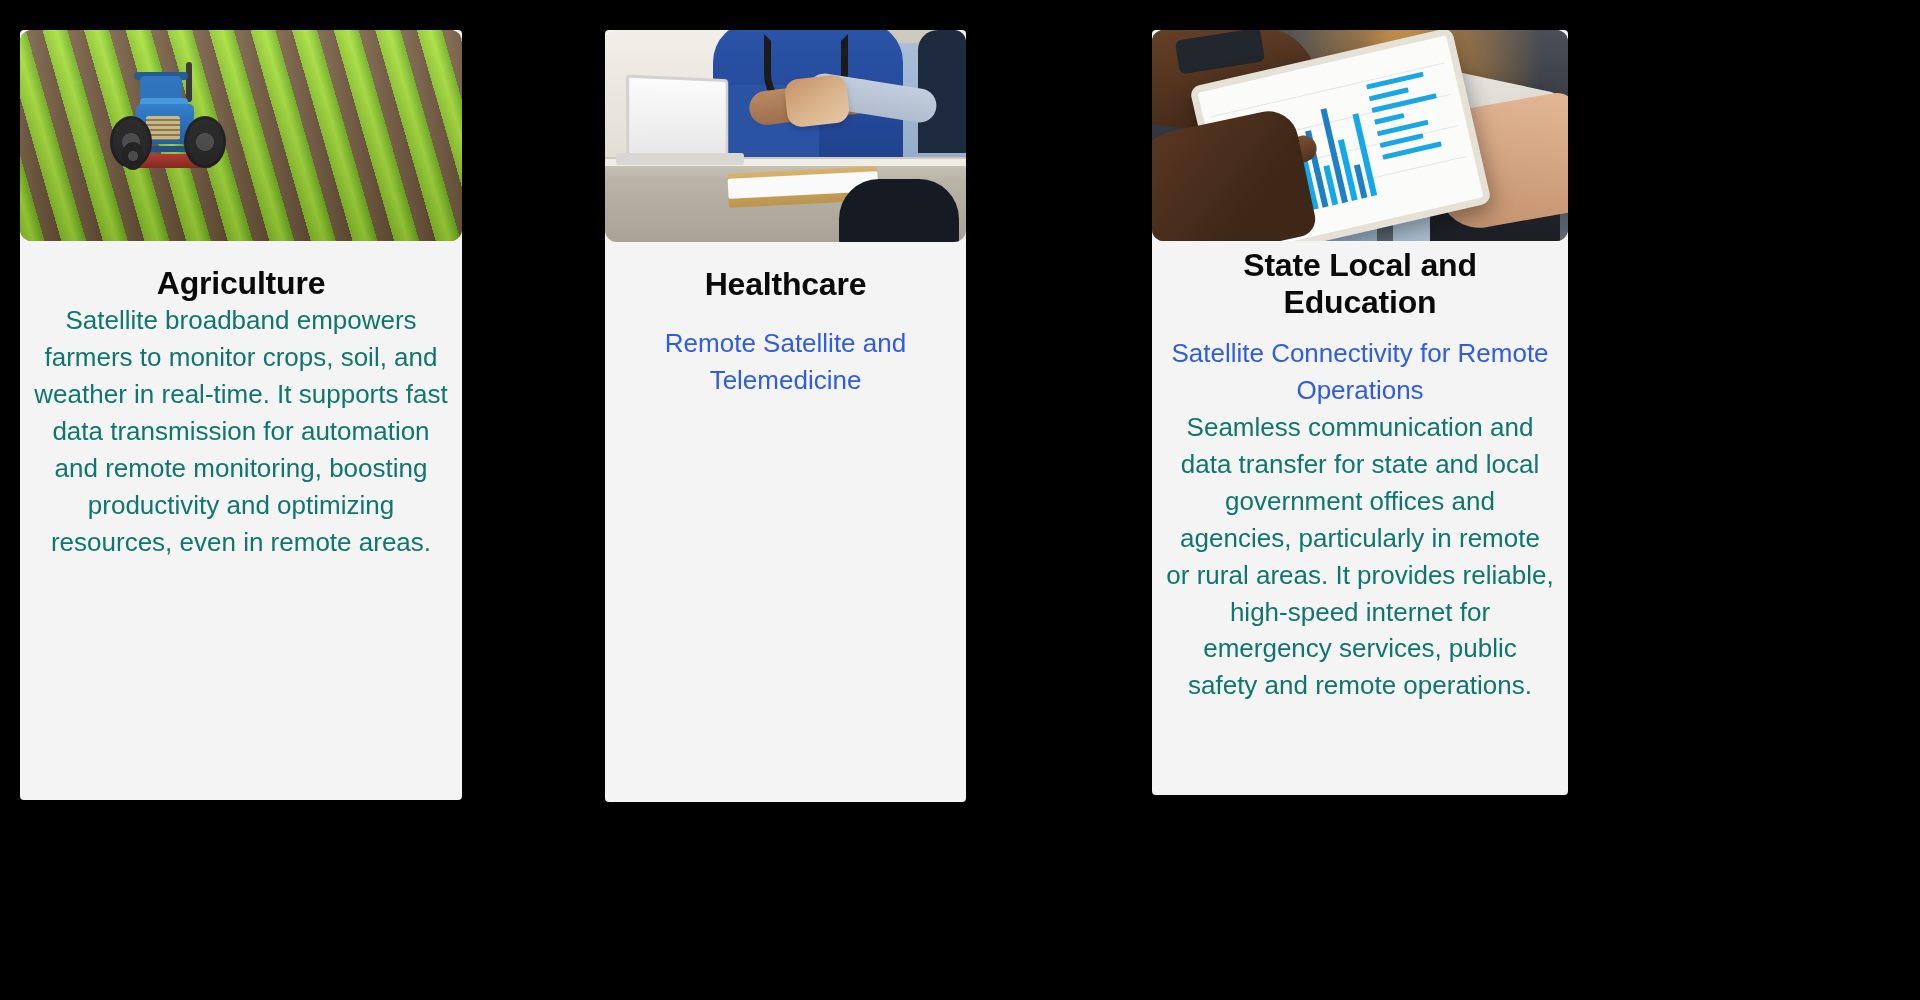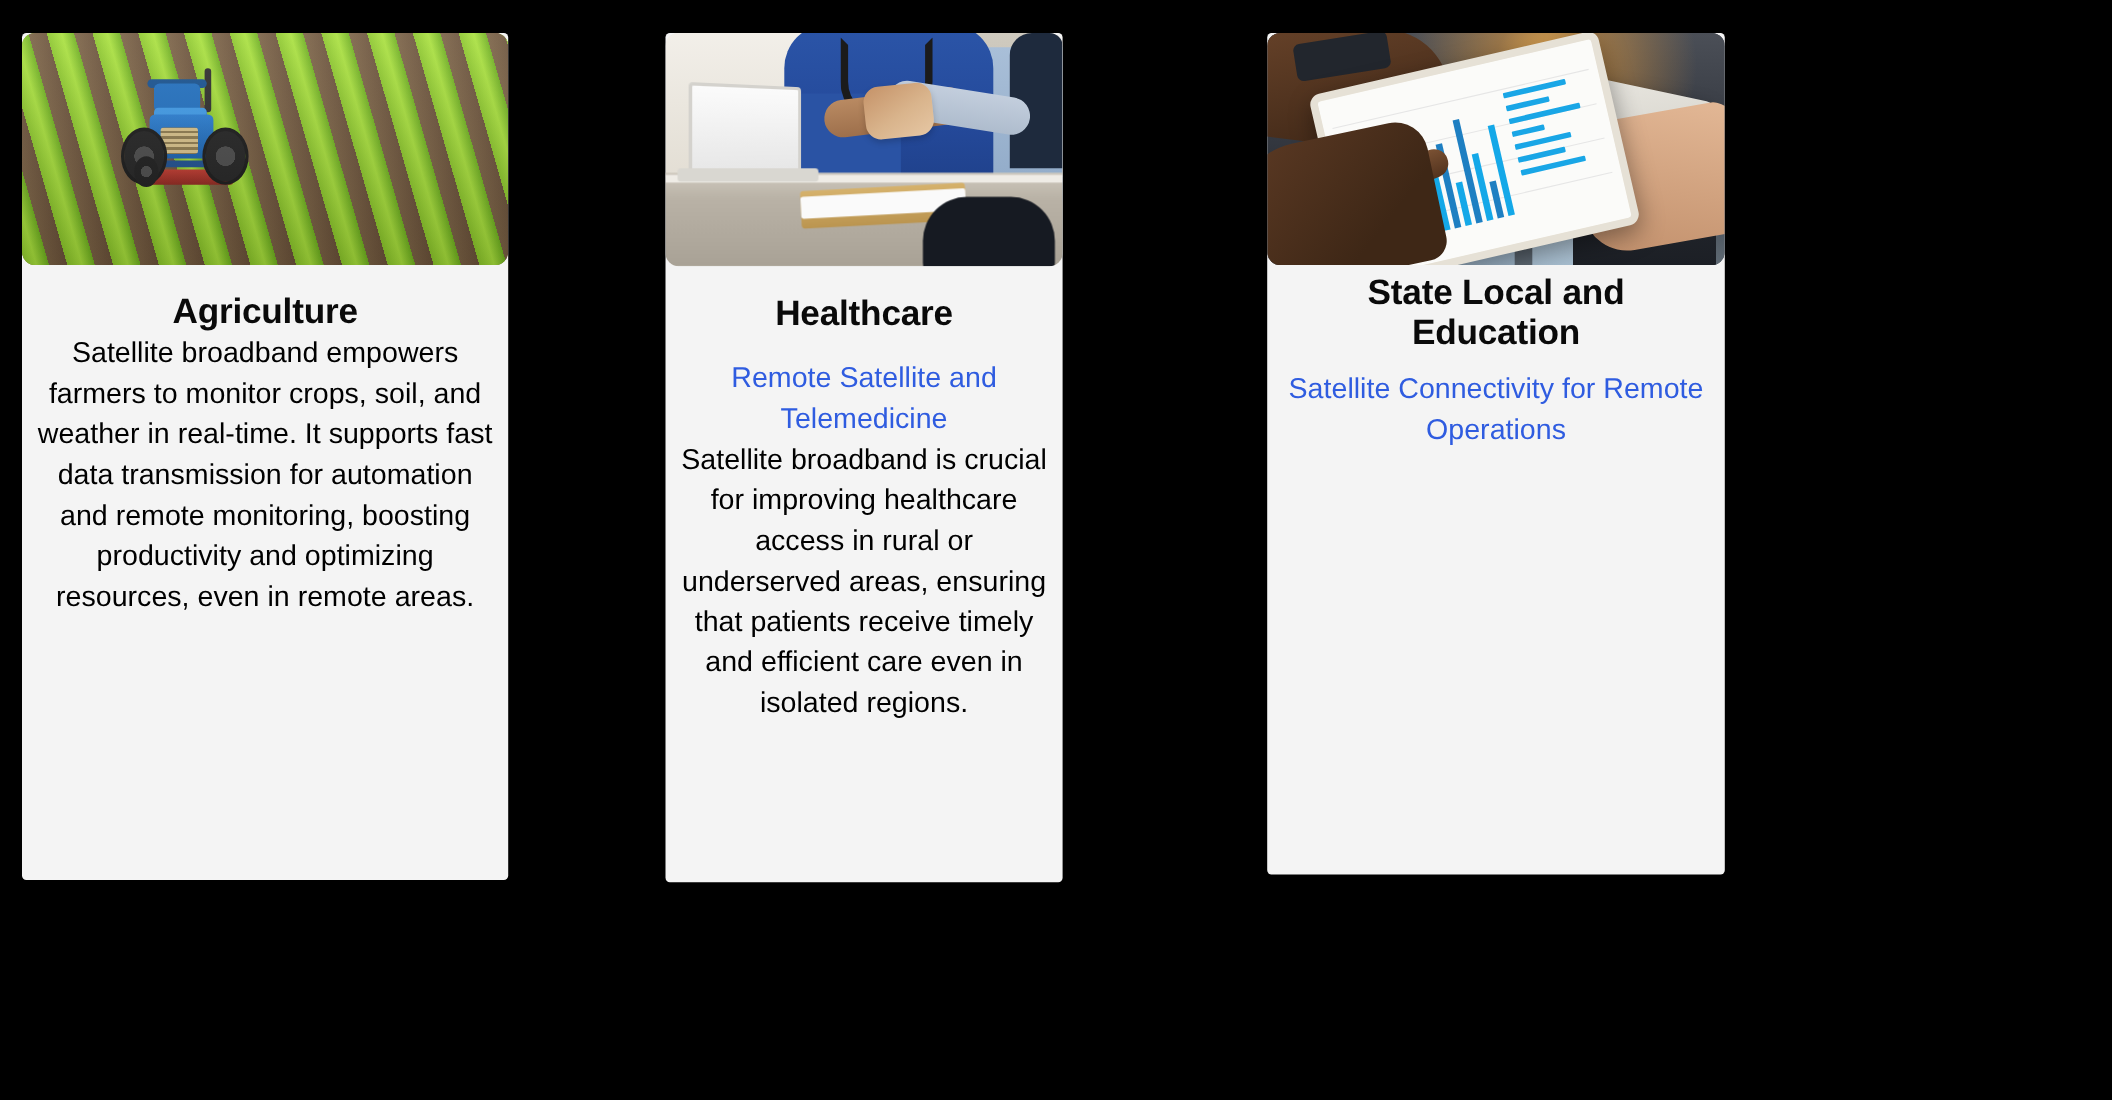--- a/index.html
+++ b/index.html
@@ -72,21 +72,21 @@
     color: #2f5ce0;
     line-height: 1.42;
     margin: 20px 0 0 0;
   }
   .card-healthcare .card-subtitle { margin-top: 22px; }
   .card-sle .card-subtitle { margin-top: 14px; }
 
   .card-text {
     font-size: 26px;
     font-weight: 400;
-    color: #000000;
+    color: #0f766e;
     line-height: 1.42;
     margin: 0;
   }
 
   
   .art { position: absolute; inset: 0; }
 
   
   .field {
     position: absolute; inset: 0;
@@ -391,21 +391,20 @@
           <div class="laptop-base"></div>
           <div class="clipboard"></div>
           <div class="clipboard-paper"></div>
           <div class="chair"></div>
         </div>
       </div>
     </div>
     <div class="card-body">
       <h2 class="card-title">Healthcare</h2>
       <p class="card-subtitle">Remote Satellite and Telemedicine</p>
-      <p class="card-text">Satellite broadband is crucial for improving healthcare access in rural or underserved areas, ensuring that patients receive timely and efficient care even in isolated regions.</p>
     </div>
   </div>
 
   <div class="card card-sle">
     <div class="card-media">
       <div class="art">
         <div class="office">
           <div class="bg-warm"></div>
           <div class="window-l"></div>
           <div class="window-r"></div>
@@ -446,16 +445,17 @@
             </div>
           </div>
           <div class="finger"></div>
           <div class="hand-bl"></div>
         </div>
       </div>
     </div>
     <div class="card-body">
       <h2 class="card-title">State Local and Education</h2>
       <p class="card-subtitle">Satellite Connectivity for Remote Operations</p>
+      <p class="card-text">Seamless communication and data transfer for state and local government offices and agencies, particularly in remote or rural areas. It provides reliable, high-speed internet for emergency services, public safety and remote operations.</p>
     </div>
   </div>
 
 </div>
 
 </body></html>

